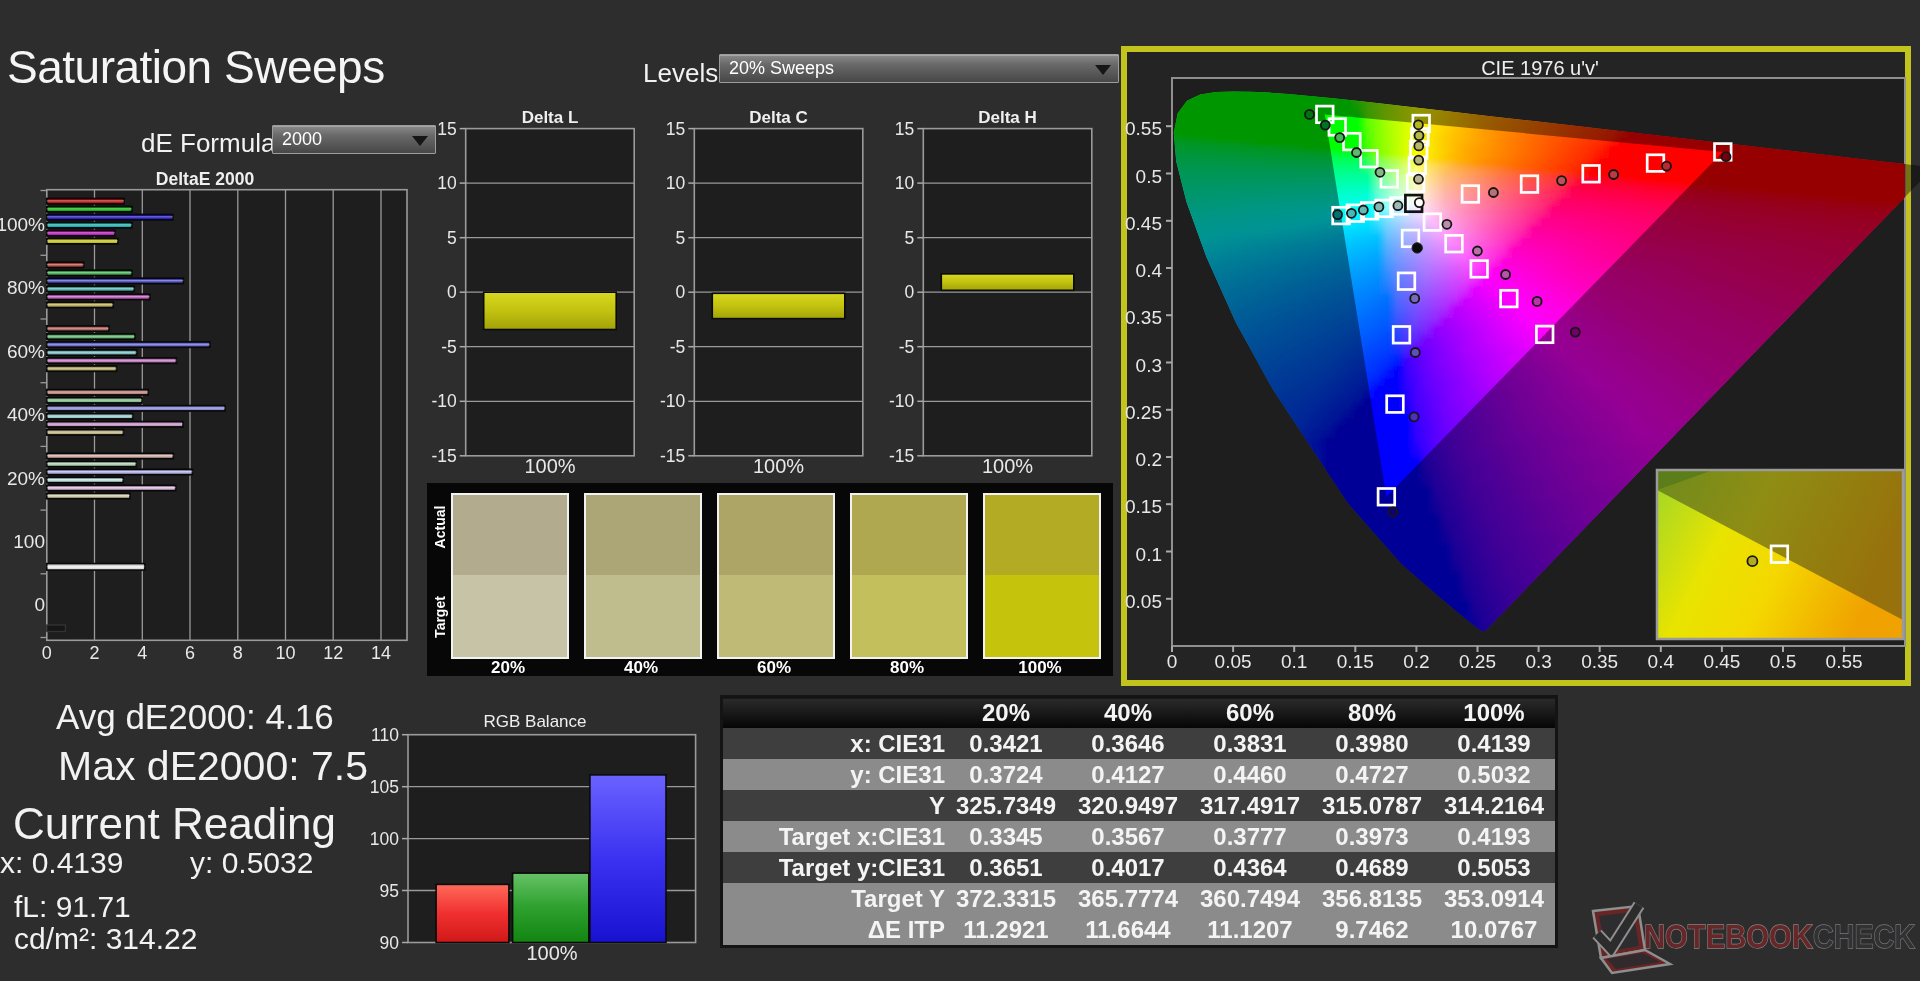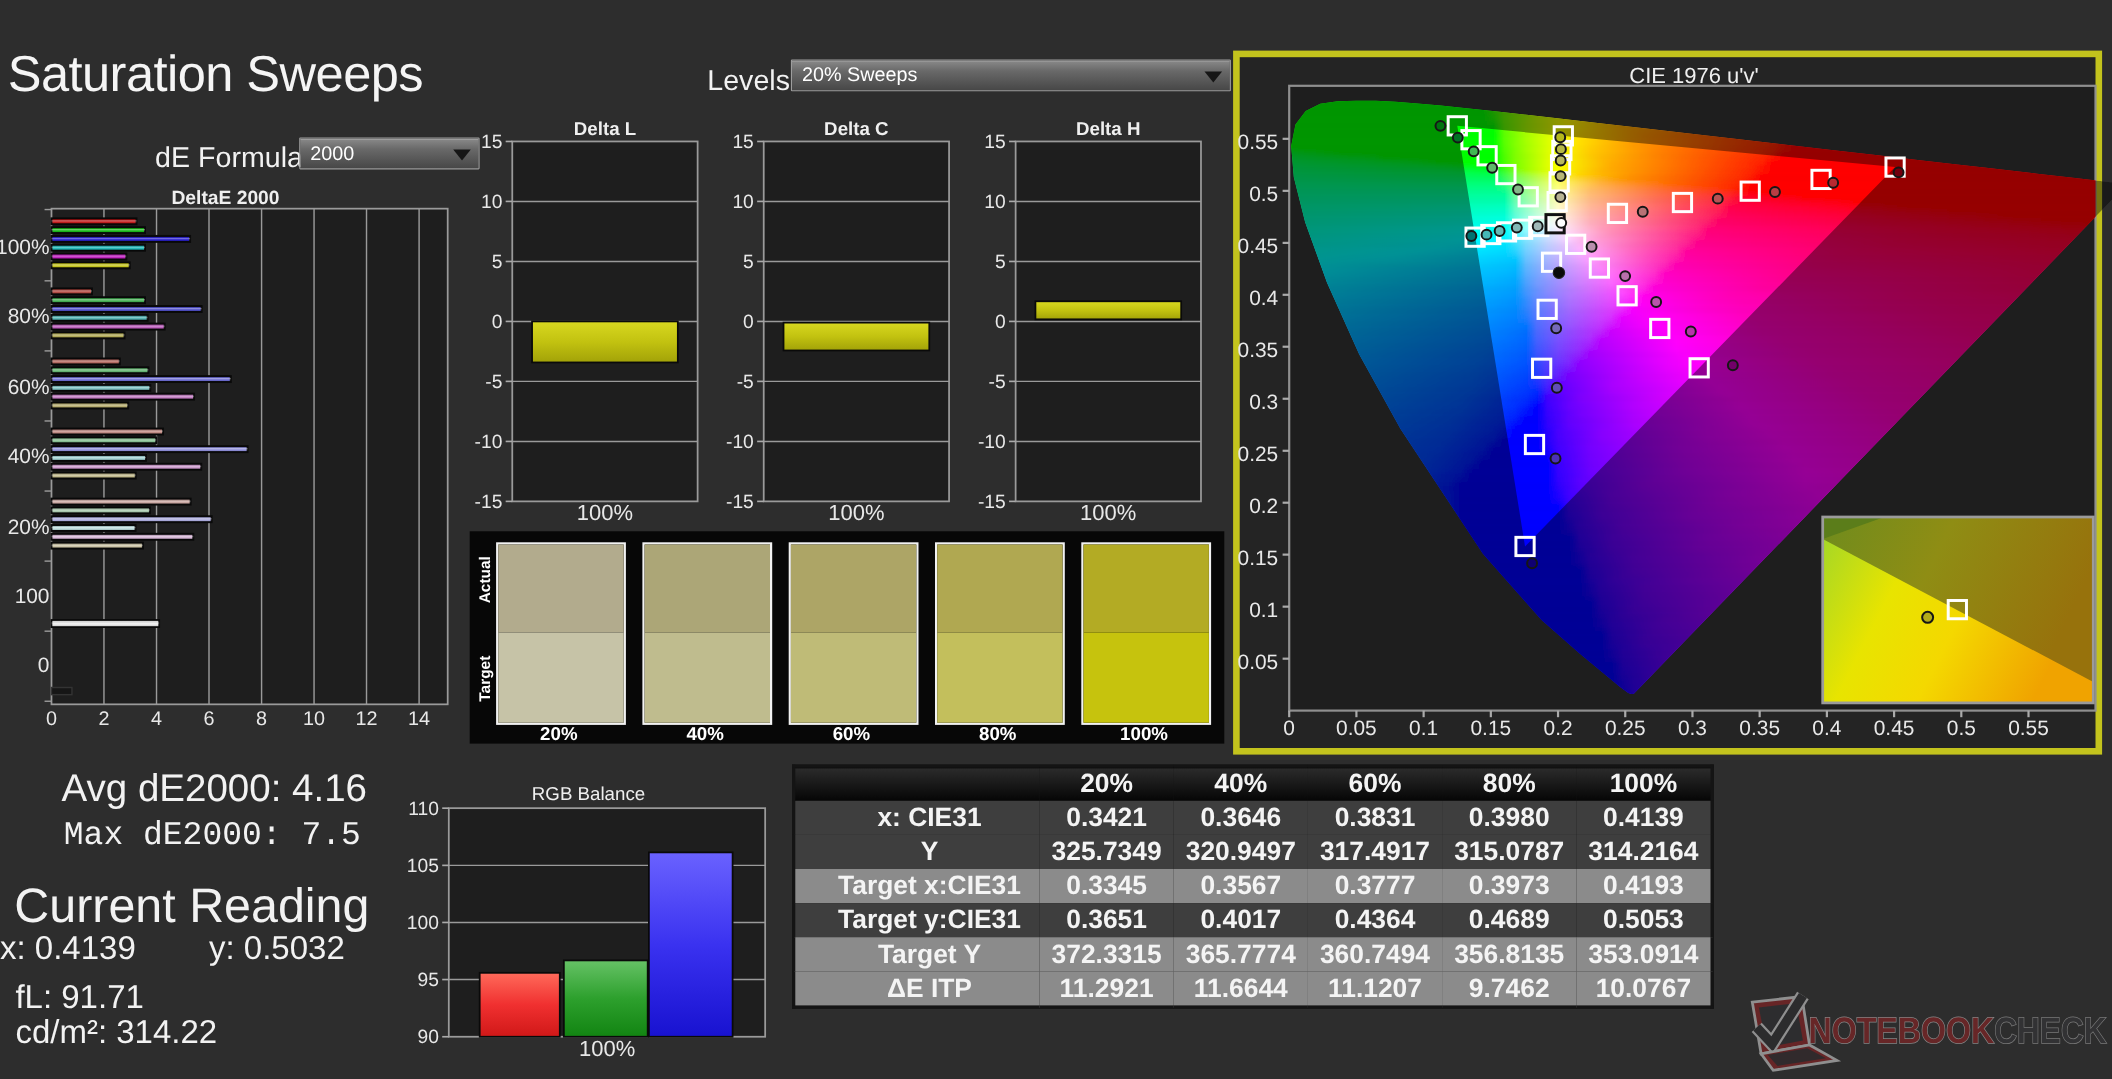--- a/index.html
+++ b/index.html
@@ -3,21 +3,21 @@
 html,body{margin:0;padding:0;background:#2d2d2d;width:1920px;height:981px;overflow:hidden;}
 body{font-family:"Liberation Sans",sans-serif;color:#f0f0f0;position:relative;}
 .abs{position:absolute;}
 .ddl{position:absolute;height:27px;background:linear-gradient(#8a8a8a,#696969 35%,#474747);border:1px solid #9d9d9d;border-radius:1px;color:#fff;font-size:18px;line-height:27px;padding-left:9px;box-shadow:inset 0 1px 0 rgba(255,255,255,.25);}
 .ddl .arr{position:absolute;right:7px;top:10px;width:0;height:0;border-left:8px solid transparent;border-right:8px solid transparent;border-top:10px solid #161616;}
 .lab{position:absolute;font-size:26px;color:#f2f2f2;}
 .stat{position:absolute;color:#f2f2f2;}
 table.dt{position:absolute;left:720px;top:695px;border-collapse:collapse;font-size:24px;color:#f4f4f4;background:#141414;border:3px solid #141414;}
 table.dt td,table.dt th{padding:0;height:31px;font-weight:bold;}
 table.dt th{background:linear-gradient(#2b2b2b,#050505);height:30px;font-size:24px;}
-table.dt td.lbl{text-align:center;padding-left:22px;width:200px;}
+table.dt td.lbl{text-align:right;padding-left:22px;width:200px;}
 table.dt td.v{text-align:center;width:122px;font-weight:bold;}
 tr.dark td{background:#3e3e3e;}
 tr.lite td{background:#8b8b8b;}
 .swb{position:absolute;left:427px;top:483px;width:686px;height:193px;background:#070707;}
 .sw{position:absolute;top:10px;width:114px;height:162px;border:2px solid #f2f2f2;}
 .swa{position:absolute;left:0;top:0;width:100%;height:49.4%;}
 .swt{position:absolute;left:0;bottom:0;width:100%;height:50.6%;}
 .swlab{position:absolute;font-size:17px;font-weight:bold;color:#fff;text-align:center;width:118px;top:175px;}
 .rot{position:absolute;width:64px;height:16px;line-height:16px;font-size:14px;font-weight:bold;color:#fff;text-align:center;transform:rotate(-90deg);}
 </style></head>
@@ -54,21 +54,21 @@
       <div class="swt" style="background:#c6c30d;"></div>
     </div>
   <div class="swlab" style="left:22px;">20%</div>
   <div class="swlab" style="left:155px;">40%</div>
   <div class="swlab" style="left:288px;">60%</div>
   <div class="swlab" style="left:421px;">80%</div>
   <div class="swlab" style="left:554px;">100%</div>
 </div>
 
 <div class="stat" style="left:56px;top:697px;font-size:35px;">Avg dE2000: 4.16</div>
-<div class="stat" style="left:58px;top:743px;font-size:30px;font-family:Liberation Mono, monospace;">Max dE2000: 7.5</div>
+<div class="stat" style="left:58px;top:743px;font-size:41px;">Max dE2000: 7.5</div>
 <div class="stat" style="left:13px;top:799px;font-size:44px;">Current Reading</div>
 <div class="stat" style="left:0;top:846px;font-size:30px;">x: 0.4139</div>
 <div class="stat" style="left:190px;top:846px;font-size:30px;">y: 0.5032</div>
 <div class="stat" style="left:14px;top:890px;font-size:30px;">fL: 91.71</div>
 <div class="stat" style="left:14px;top:922px;font-size:30px;">cd/m²: 314.22</div>
 
 <table class="dt">
 <tbody>
       <tr>
         <th style="width:200px;"></th>
@@ -78,20 +78,28 @@
         <th>80%</th>
         <th>100%</th>
       </tr>
 <tr class="dark">
         <td class="lbl">x: CIE31</td>
         <td class="v">0.3421</td>
         <td class="v">0.3646</td>
         <td class="v">0.3831</td>
         <td class="v">0.3980</td>
         <td class="v">0.4139</td>
+      </tr>
+<tr class="lite">
+        <td class="lbl">y: CIE31</td>
+        <td class="v">0.3724</td>
+        <td class="v">0.4127</td>
+        <td class="v">0.4460</td>
+        <td class="v">0.4727</td>
+        <td class="v">0.5032</td>
       </tr>
 <tr class="dark">
         <td class="lbl">Y</td>
         <td class="v">325.7349</td>
         <td class="v">320.9497</td>
         <td class="v">317.4917</td>
         <td class="v">315.0787</td>
         <td class="v">314.2164</td>
       </tr>
 <tr class="lite">

